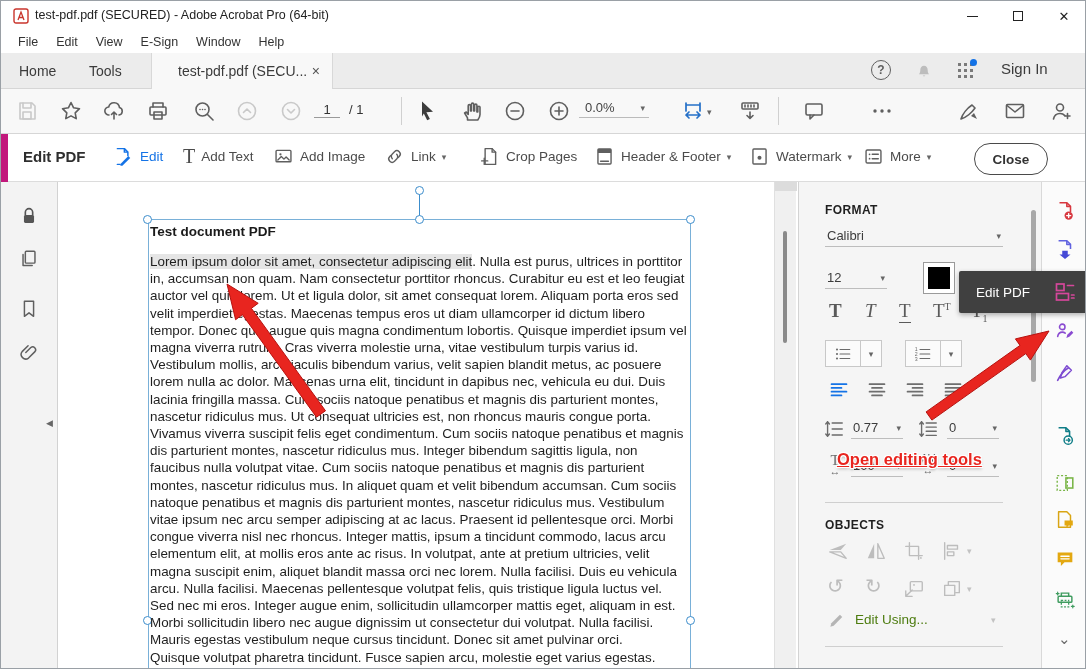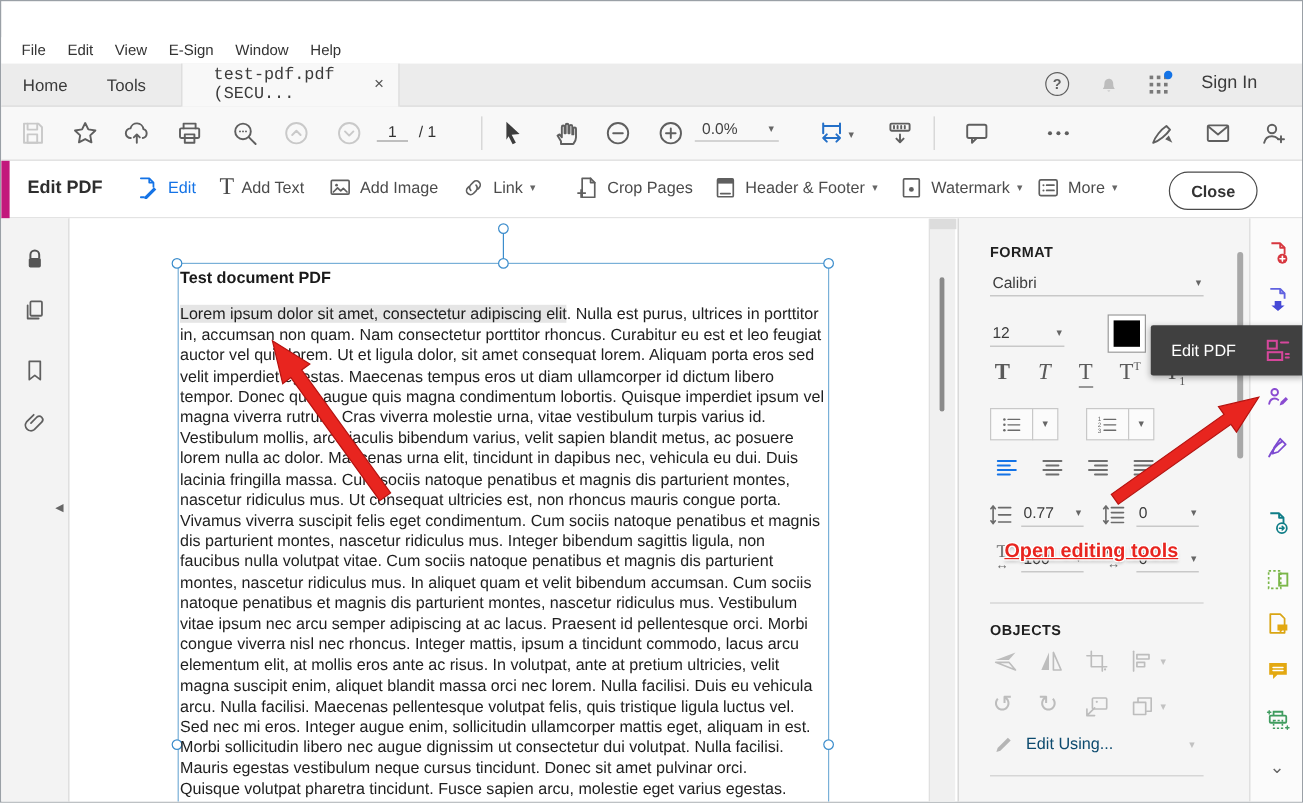--- a/index.html
+++ b/index.html
@@ -14,21 +14,21 @@
   #titlebar{left:0;top:0;width:1086px;height:30px;background:#fff;}
   #title-text{left:34px;top:7px;font-size:12.5px;color:#222;}
   #app-icon{left:12px;top:7px;width:16px;height:16px;}
   .winbtn{top:0;width:46px;height:30px;display:flex;align-items:center;justify-content:center;font-size:13px;color:#222;}
   
   #menubar{left:0;top:30px;width:1086px;height:22px;display:flex;align-items:center;padding-left:8px;box-sizing:border-box;background:#fff;}
   .menu-item{padding:0 9px;font-size:12.5px;color:#333;}
   
   #tabbar{left:0;top:52px;width:1086px;height:36px;background:#ececec;border-bottom:1px solid #d6d6d6;box-sizing:border-box;}
   .toptab{top:0;height:36px;display:flex;align-items:center;font-size:14px;color:#3b3b3b;}
-  #tab-doc{left:150px;width:182px;background:#f8f8f8;border-left:1px solid #d8d8d8;border-right:1px solid #d8d8d8;padding-left:26px;box-sizing:border-box;font-family:Liberation Mono, monospace;}
+  #tab-doc{left:150px;width:182px;background:#f8f8f8;border-left:1px solid #d8d8d8;border-right:1px solid #d8d8d8;padding-left:26px;box-sizing:border-box;}
   #tab-doc-close{position:absolute;right:12px;font-size:14px;color:#555;}
   #help-circle{left:870px;top:59px;width:20px;height:20px;border:1.6px solid #5f5f5f;border-radius:50%;
       display:flex;align-items:center;justify-content:center;font-size:12px;font-weight:700;color:#5f5f5f;box-sizing:border-box;}
   #grid-icon{left:957px;top:62px;width:15px;height:15px;}
   #grid-icon i{position:absolute;width:3px;height:3px;background:#7a7a7a;}
   #grid-dot{left:969px;top:58px;width:7px;height:7px;border-radius:50%;background:#1473e6;}
   #signin{left:1000px;top:59px;font-size:15px;color:#3b3b3b;}
   
   #toolbar{left:0;top:88px;width:1086px;height:45px;background:#f8f8f8;border-bottom:1px solid #d6d6d6;box-sizing:border-box;}
   .tbi{top:10px;width:24px;height:24px;}
@@ -82,20 +82,34 @@
      box-shadow:0 2px 5px rgba(0,0,0,.3);pointer-events:auto;}
   #tooltip-label{margin-left:17px;font-size:13.5px;color:#fff;flex:1;}
   .redtext{font-size:17px;font-weight:700;color:#e8251f;text-decoration:underline;white-space:nowrap;
      text-shadow:-1px -1px 0 #fff,1px -1px 0 #fff,-1px 1px 0 #fff,1px 1px 0 #fff,0 2px 3px rgba(0,0,0,.35);}
 </style>
 </head>
 <body>
 
 <div id="app">
 
+  <div id="titlebar" class="abs">
+    <svg id="app-icon" class="abs" viewBox="0 0 16 16">
+      <rect x="1" y="1" width="14" height="14" rx="2" fill="#fff" stroke="#c9352c" stroke-width="1.4"></rect>
+      <path d="M5 12l3-8 3 8M6 9.5h4" stroke="#c9352c" stroke-width="1.3" fill="none"></path>
+    </svg>
+    <span id="title-text" class="abs">test-pdf.pdf (SECURED) - Adobe Acrobat Pro (64-bit)</span>
+    <div class="winbtn abs" style="left:948px">
+        <span style="width:11px;border-top:1.2px solid #222"></span>
+      </div>
+    <div class="winbtn abs" style="left:994px">
+        <span style="width:10px;height:10px;border:1.2px solid #222;box-sizing:border-box"></span>
+      </div>
+    <div class="winbtn abs" style="left:1040px">✕</div>
+  </div>
 
   <div id="menubar" class="abs">
     <span class="menu-item">File</span>
     <span class="menu-item">Edit</span>
     <span class="menu-item">View</span>
     <span class="menu-item">E-Sign</span>
     <span class="menu-item">Window</span>
     <span class="menu-item">Help</span>
   </div>
 
@@ -451,21 +465,21 @@
         </svg>
       <svg class="abs" style="left:142px;top:396px" width="22" height="22" viewBox="0 0 24 24">
           <rect class="obj" x="4" y="8" width="11" height="11"></rect>
           <path class="obj" d="M8 8V4h12v12h-4"></path>
         </svg>
       <span class="caret abs" style="left:168px;top:402px;color:#c2c2c2">▾</span>
 
       <svg class="abs" style="left:28px;top:428px" width="20" height="20" viewBox="0 0 24 24">
           <path d="M4 20l1.2-4L15.5 5.7l2.8 2.8L8 18.8z" fill="#b5b5b5"></path>
         </svg>
-      <span class="abs" style="left:56px;top:430px;font-size:13.5px;color:#0c4a6e">Edit Using...</span>
+      <span class="abs" style="left:56px;top:430px;font-size:13.5px;color:#4d7c0f">Edit Using...</span>
       <span class="caret abs" style="left:192px;top:433px;color:#c2c2c2">▾</span>
 
       <div class="pdivider abs" style="top:464px"></div>
       <div id="panel-scroll" class="abs"></div>
     </div>
 
     <div id="railright" class="abs">
       <svg class="rricon abs" style="top:18px" viewBox="0 0 24 24">
           <path d="M6 3h8l4 4v6" stroke="#d7373f" fill="none" stroke-width="1.7" stroke-linejoin="round"></path>
           <path d="M14 3v4h4" stroke="#d7373f" fill="none" stroke-width="1.7" stroke-linejoin="round"></path>

